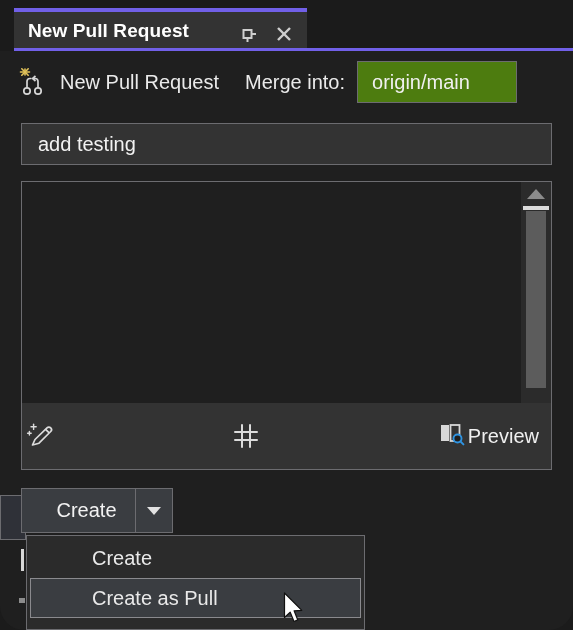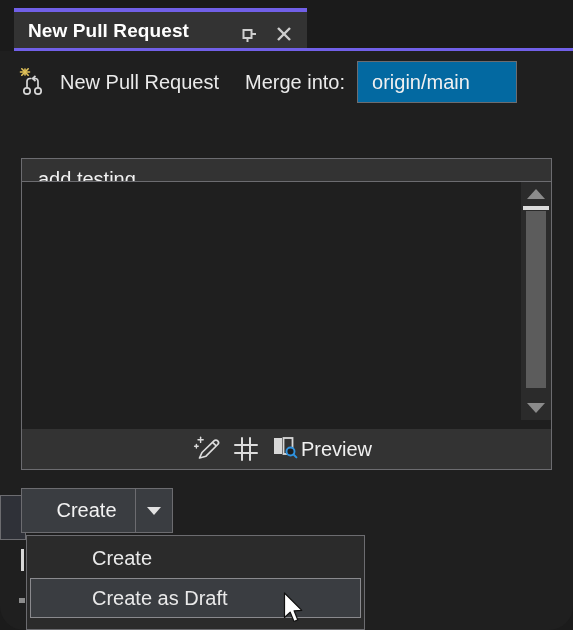--- a/index.html
+++ b/index.html
@@ -96,21 +96,21 @@
     font-size: 20px;
     color: #eaeaea;
     white-space: nowrap;
     text-align: center;
   }
   .merge-select {
     margin-left: 12px;
     height: 42px;
     min-width: 160px;
     padding: 0 14px;
-    background: #0369a1;
+    background: #4d7c0f;
     border: 1px solid #6c6c70;
     box-sizing: border-box;
     display: flex;
     align-items: center;
     font-size: 20px;
     color: #f0f0f0;
     white-space: nowrap;
     cursor: default;
   }
 
@@ -122,21 +122,20 @@
     height: 42px;
     background: #333333;
     border: 1px solid #6c6c70;
     box-sizing: border-box;
     display: flex;
     align-items: center;
     padding-left: 16px;
     font-size: 20px;
     color: #f2f2f2;
     cursor: text;
-    margin-top: 35px;
   }
 
   
   .desc-wrap {
     position: absolute;
     left: 21px; top: 181px;
     width: 531px;
     height: 289px;
     border: 1px solid #6c6c70;
     box-sizing: border-box;
@@ -188,25 +187,25 @@
     left: 2px;
     top: 24px;
     width: 26px;
     height: 4px;
     background: #dcdcdc;
   }
   .desc-toolbar {
     position: absolute;
     left: 0; right: 0;
     bottom: 0;
-    height: 40px;
+    height: 66px;
     background: #333333;
     display: flex;
     align-items: center;
-    justify-content: center;
+    justify-content: space-between;
     padding-right: 10px;
     box-sizing: border-box;
   }
   .tb-icon {
     width: 38px;
     height: 38px;
     display: flex;
     align-items: center;
     justify-content: center;
     cursor: default;
@@ -426,21 +425,21 @@
   <div class="bg-caret" style="left:21px; top:549px;"></div>
   <div class="bg-speck" style="left:19px; top:598px;"></div>
 
   <div class="create-btn">Create</div>
   <div class="create-arrow">
     <span class="caret-down"></span>
   </div>
 
   <div class="menu">
     <div class="menu-item">Create</div>
-    <div class="menu-item selected">Create as Draft</div>
+    <div class="menu-item selected">Create as Pull</div>
   </div>
 
   <span class="cursor">
     <svg width="22" height="34" viewBox="0 0 22 34" aria-hidden="true">
       <path d="M1.5 1 L1.5 25.5 L7.2 20.2 L11 29.5 L14.8 27.9 L11.1 18.8 L18.8 18.4 Z" fill="#ffffff" stroke="#111111" stroke-width="1.2" stroke-linejoin="round"></path>
     </svg>
   </span>
 
 </div>
 

